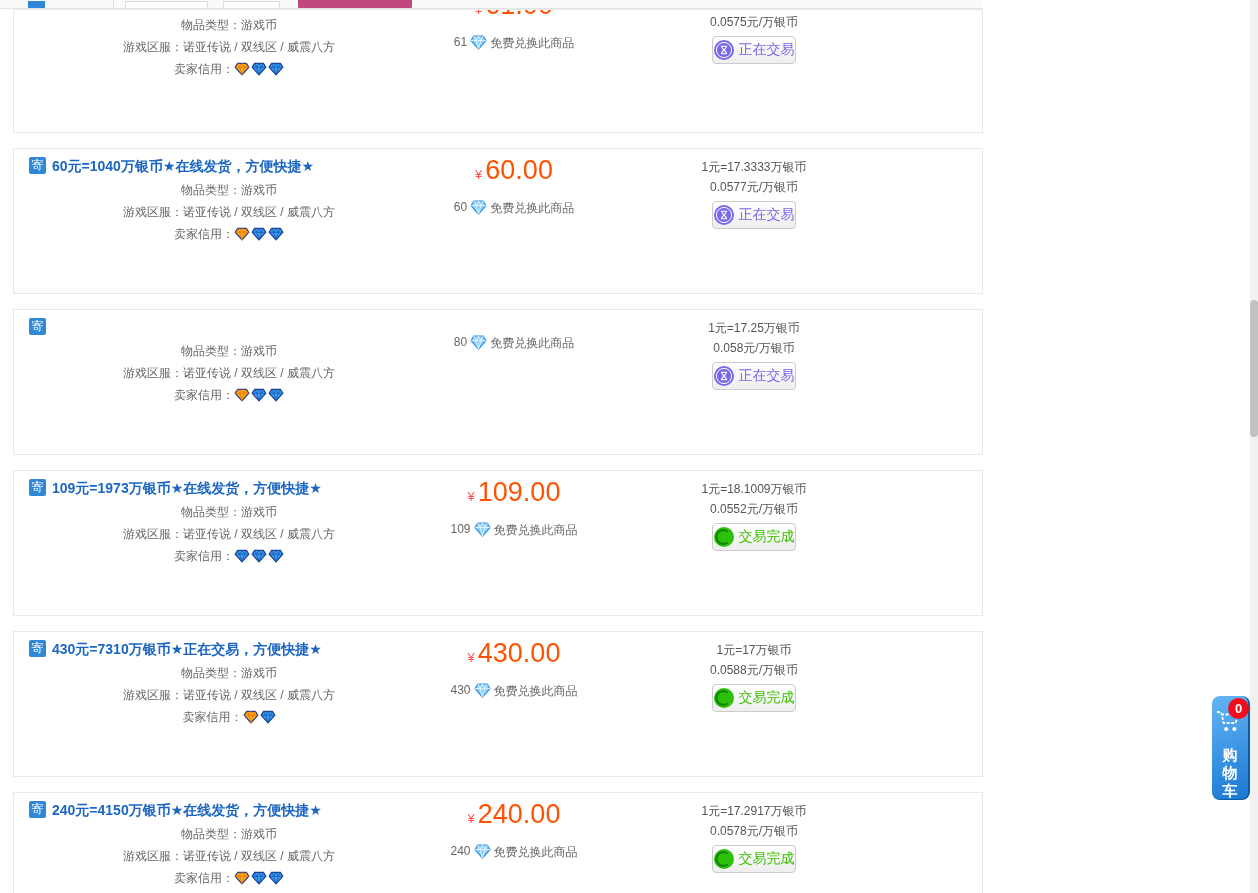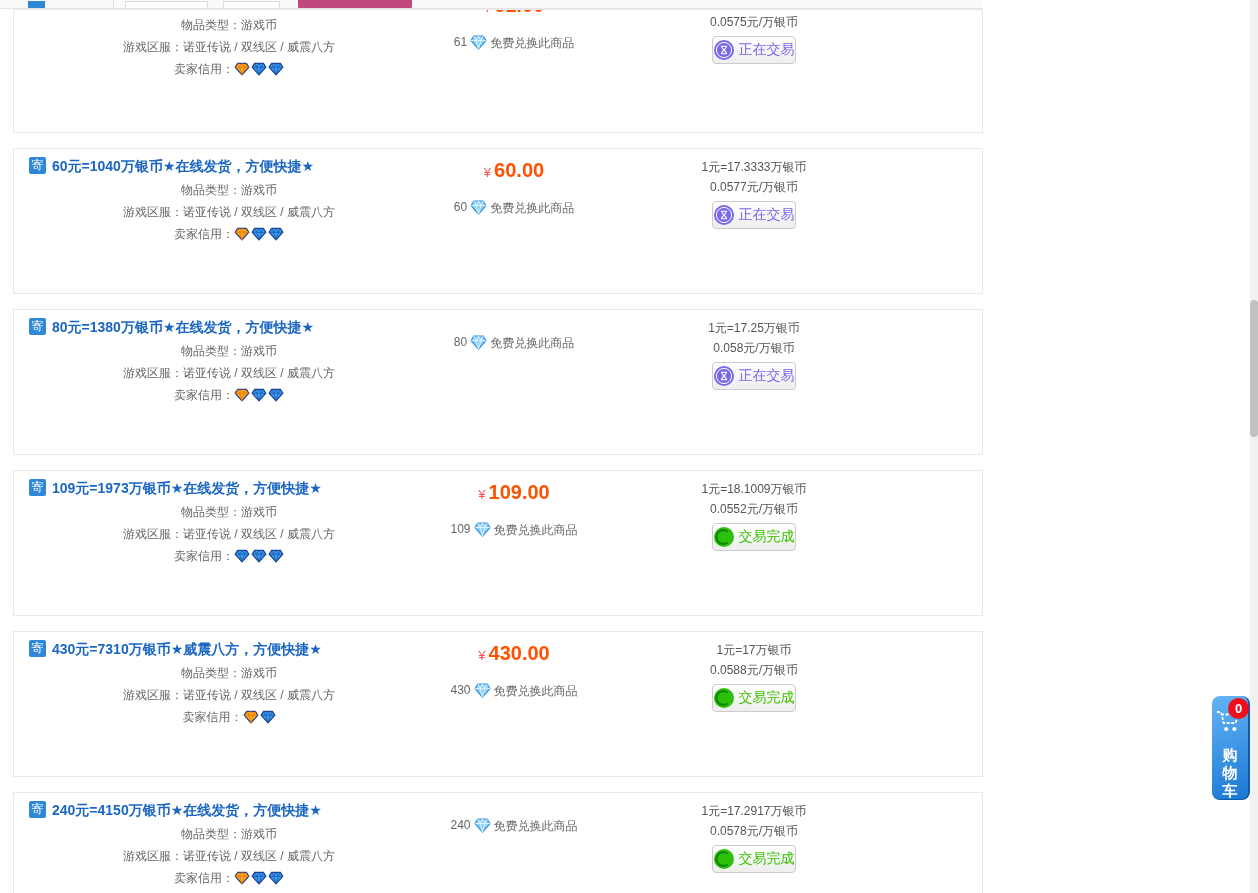--- a/index.html
+++ b/index.html
@@ -31,21 +31,21 @@
     background:#2f87d8; color:#fff; font-size:12px; border-radius:2px; flex:0 0 17px; }
   .title { margin-left:6px; font-size:14px; font-weight:bold; color:#1a66c2;
     text-decoration:none; white-space:nowrap; line-height:18px; }
   .info-line { height:22px; line-height:22px; font-size:12px; color:#666; white-space:nowrap;text-align:center; }
   .gems { display:inline-flex; gap:1px; vertical-align:-3px; }
   .gems svg { display:block; }
 
   .col-mid { position:absolute; left:405px; top:8px; width:190px; text-align:center; }
   .price { height:26px; line-height:26px; white-space:nowrap; }
   .price .cur { color:#f55; font-size:13px; margin-right:3px; }
-  .price .amt { color:#ff5200; font-size:20px; font-weight:bold; }
+  .price .amt { color:#ff5200; font-size:27px; font-weight:normal; }
   .qty-line { margin-top:17px; font-size:12px; color:#666;
     display:flex; align-items:flex-start; justify-content:center; gap:3px; }
 
   .col-right { position:absolute; left:635px; top:8px; width:210px; text-align:center;
     font-size:12px; color:#555; }
   .rate { height:20px; line-height:20px; }
   .status-btn { margin-top:4px; width:84px; height:28px; display:inline-flex; align-items:center;
     justify-content:center; gap:5px; border:1px solid #ccc; border-radius:4px;
     background:linear-gradient(#ffffff,#eeeeee); font-size:14px; cursor:pointer;
     font-family:inherit; padding:0; }
@@ -186,21 +186,20 @@
         </button>
       </div>
     </div>
   </div>
 
   <div class="card">
     <div class="card-inner">
       <div class="col-left">
         <div class="title-line">
           <span class="badge">寄</span>
-          <a class="title" href="#">80元=1380万银币★在线发货，方便快捷★</a>
         </div>
         <div class="info-line"><span>物品类型：</span><span>游戏币</span></div>
         <div class="info-line"><span>游戏区服：</span><span>诺亚传说 / 双线区 / 威震八方</span></div>
         <div class="info-line"><span>卖家信用：</span><span class="gems">
               <svg width="16" height="14" viewBox="0 0 18 16">
                 <polygon points="4,1.5 14,1.5 16.8,6 9,14.8 1.2,6" fill="#ffb11c" stroke="#1d3f8f" stroke-width="1.4"></polygon>
                 <path d="M1.2,6 L16.8,6 M4,1.5 L6.3,6 L9,14.8 L11.7,6 L14,1.5 M6.3,6 L9,1.5 L11.7,6" fill="none" stroke="#f26f00" stroke-width="1"></path>
               </svg>
               <svg width="16" height="14" viewBox="0 0 18 16">
                 <polygon points="4,1.5 14,1.5 16.8,6 9,14.8 1.2,6" fill="#3f9df0" stroke="#1d3f8f" stroke-width="1.4"></polygon>
@@ -288,21 +287,21 @@
         </button>
       </div>
     </div>
   </div>
 
   <div class="card">
     <div class="card-inner">
       <div class="col-left">
         <div class="title-line">
           <span class="badge">寄</span>
-          <a class="title" href="#">430元=7310万银币★威震八方，方便快捷★</a>
+          <a class="title" href="#">430元=7310万银币★正在交易，方便快捷★</a>
         </div>
         <div class="info-line"><span>物品类型：</span><span>游戏币</span></div>
         <div class="info-line"><span>游戏区服：</span><span>诺亚传说 / 双线区 / 威震八方</span></div>
         <div class="info-line"><span>卖家信用：</span><span class="gems">
               <svg width="16" height="14" viewBox="0 0 18 16">
                 <polygon points="4,1.5 14,1.5 16.8,6 9,14.8 1.2,6" fill="#ffb11c" stroke="#1d3f8f" stroke-width="1.4"></polygon>
                 <path d="M1.2,6 L16.8,6 M4,1.5 L6.3,6 L9,14.8 L11.7,6 L14,1.5 M6.3,6 L9,1.5 L11.7,6" fill="none" stroke="#f26f00" stroke-width="1"></path>
               </svg>
               <svg width="16" height="14" viewBox="0 0 18 16">
                 <polygon points="4,1.5 14,1.5 16.8,6 9,14.8 1.2,6" fill="#3f9df0" stroke="#1d3f8f" stroke-width="1.4"></polygon>
@@ -355,20 +354,21 @@
                 <polygon points="4,1.5 14,1.5 16.8,6 9,14.8 1.2,6" fill="#3f9df0" stroke="#1d3f8f" stroke-width="1.4"></polygon>
                 <path d="M1.2,6 L16.8,6 M4,1.5 L6.3,6 L9,14.8 L11.7,6 L14,1.5 M6.3,6 L9,1.5 L11.7,6" fill="none" stroke="#155bb5" stroke-width="1"></path>
               </svg>
               <svg width="16" height="14" viewBox="0 0 18 16">
                 <polygon points="4,1.5 14,1.5 16.8,6 9,14.8 1.2,6" fill="#3f9df0" stroke="#1d3f8f" stroke-width="1.4"></polygon>
                 <path d="M1.2,6 L16.8,6 M4,1.5 L6.3,6 L9,14.8 L11.7,6 L14,1.5 M6.3,6 L9,1.5 L11.7,6" fill="none" stroke="#155bb5" stroke-width="1"></path>
               </svg>
             </span></div>
       </div>
       <div class="col-mid">
+        <div class="price"><span class="cur">¥</span><span class="amt">240.00</span></div>
         <div class="qty-line">
             <span>240</span>
             <span class="dia"><svg width="17" height="15" viewBox="0 0 18 16">
                 <polygon points="4,1 14,1 17,6 9,15 1,6" fill="#8ecdf9" stroke="#2f8fdc" stroke-width="1.2"></polygon>
                 <path d="M1,6 L17,6 M4,1 L6.5,6 L9,15 L11.5,6 L14,1 M6.5,6 L9,1 L11.5,6" fill="none" stroke="#e8f6ff" stroke-width="1"></path>
               </svg></span>
             <span>免费兑换此商品</span>
           </div>
       </div>
       <div class="col-right">

